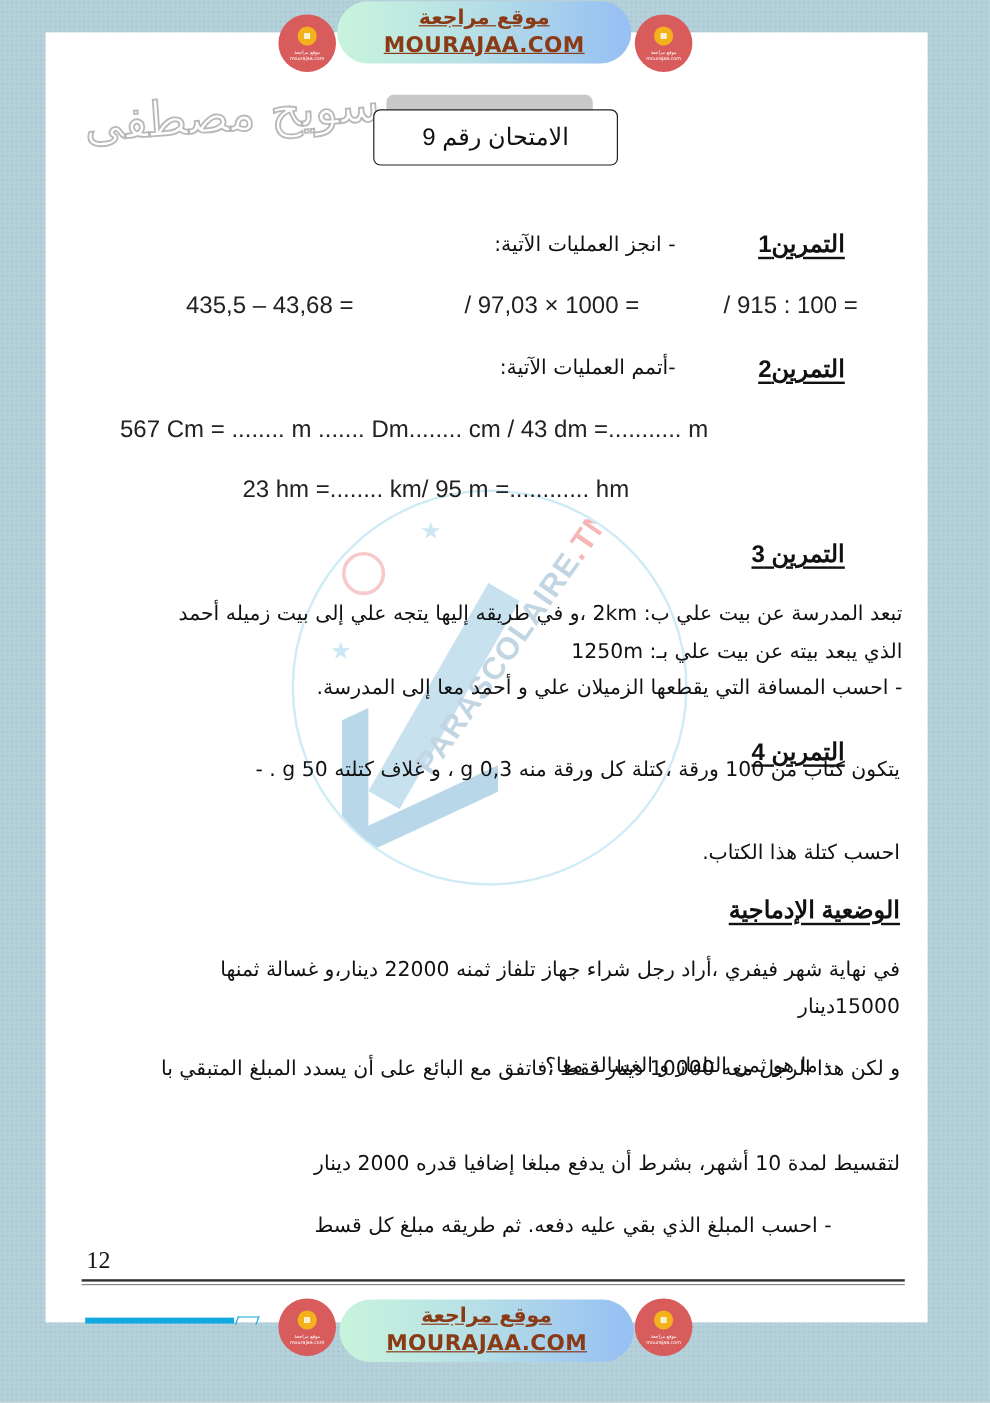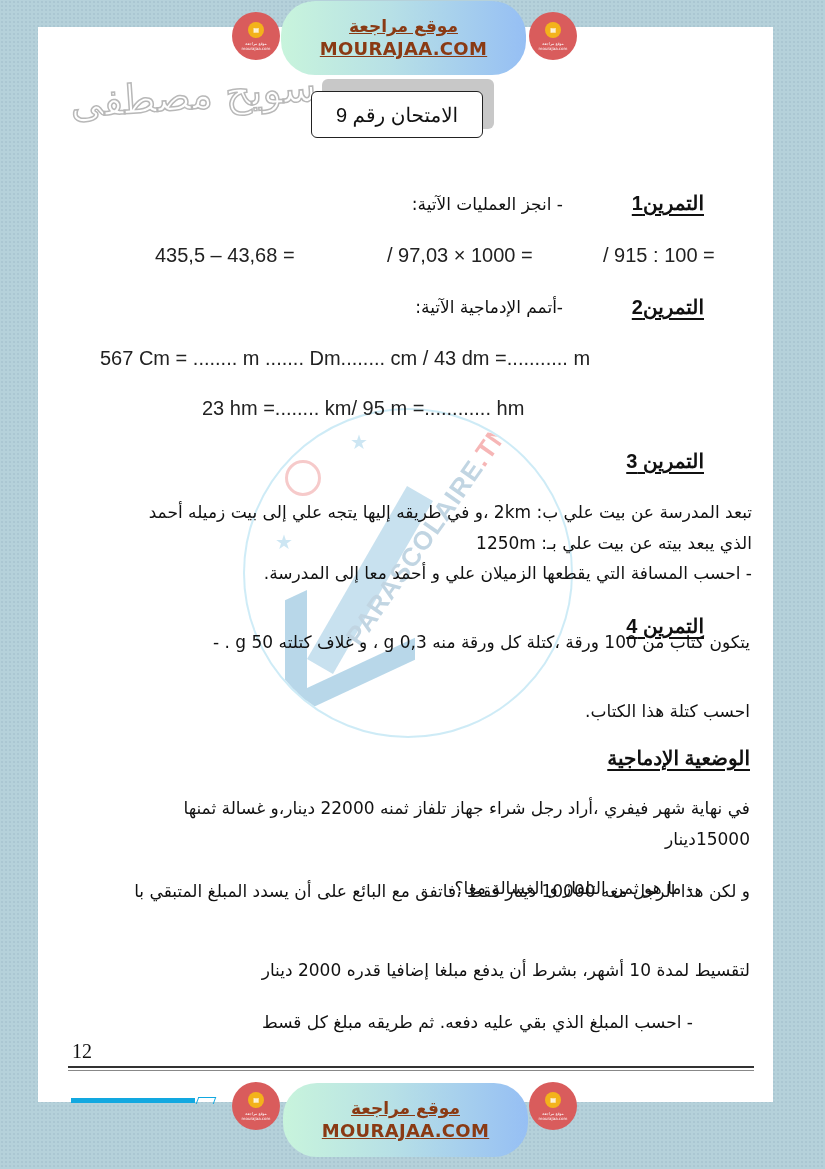--- a/index.html
+++ b/index.html
@@ -16,21 +16,21 @@
     }
     .page {
       position: absolute;
       left: 38px; top: 27px;
       width: 735px; height: 1075px;
       background: #ffffff;
     }
     
     .banner {
       position: absolute;
-      width: 245px; height: 74px;
+      width: 245px; height: 52px;
       border-radius: 34px;
       background: linear-gradient(90deg, #c8f4dc 0%, #b7e0e6 45%, #96bff4 100%);
       display: flex; flex-direction: column; align-items: center; justify-content: center;
       z-index: 5;
     }
     .banner .ar {
       font-family: "DejaVu Sans", sans-serif;
       font-weight: bold; font-size: 17px; color: #8a3a14;
       text-decoration: underline; line-height: 22px;
       direction: rtl;
@@ -67,21 +67,21 @@
       transform: rotate(-4deg);
     }
     
     .title-shadow {
       position: absolute; left: 322px; top: 79px;
       width: 172px; height: 50px;
       background: #c8c8c8; border-radius: 6px;
     }
     .title-box {
       position: absolute; left: 311px; top: 91px;
-      width: 172px; height: 47px;
+      width: 204px; height: 47px;
       background: #fff; border: 1.5px solid #222; border-radius: 6px;
       display: flex; align-items: center; justify-content: center;
       font-size: 20px; direction: rtl;
     }
     
     .watermark {
       position: absolute; left: 243px; top: 408px;
       width: 330px; height: 330px; border-radius: 50%;
       border: 2px solid #a7dcf0;
       z-index: 0; opacity: 0.55;
@@ -176,21 +176,21 @@
   <div class="wm-text"><span>PARASCOLAIRE</span><span class="tn">.TN</span></div>
 </div>
 
 <div class="line rtl ex-head" style="right:121px; top:163px;">التمرين1</div>
 <div class="line rtl ar-text" style="right:262px; top:166px;">- انجز العمليات الآتية:</div>
 <div class="line math" style="left:155px; top:216px;">435,5 – 43,68 =</div>
 <div class="line math" style="left:387px; top:216px;">/ 97,03 × 1000 =</div>
 <div class="line math" style="left:603px; top:216px;">/  915 : 100 =</div>
 
 <div class="line rtl ex-head" style="right:121px; top:267px;">التمرين2</div>
-<div class="line rtl ar-text" style="right:262px; top:269px;">-أتمم الإدماجية الآتية:</div>
+<div class="line rtl ar-text" style="right:262px; top:269px;">-أتمم العمليات الآتية:</div>
 <div class="line math" style="left:100px; top:319px;">567 Cm  = ........   m ....... Dm........ cm   /   43 dm  =...........   m</div>
 <div class="line math" style="left:202px; top:369px;">23 hm =........ km/      95 m  =............ hm</div>
 
 <div class="line rtl ex-head" style="right:121px; top:421px;">التمرين 3</div>
 <div class="line rtl ar-text" style="right:73px; top:474px;">تبعد المدرسة عن بيت علي ب:  2km  ،و في طريقه إليها يتجه علي إلى بيت زميله أحمد</div>
 <div class="line rtl ar-text" style="right:73px; top:505px;">الذي يبعد بيته عن بيت علي بـ: 1250m</div>
 <div class="line rtl ar-text" style="right:73px; top:535px;text-align:center;">- احسب المسافة التي يقطعها الزميلان علي و أحمد معا إلى المدرسة.</div>
 
 <div class="line rtl ex-head" style="right:121px; top:586px;">التمرين 4</div>
 <div class="line rtl ar-text" style="right:75px; top:604px;">يتكون كتاب من 100 ورقة ،كتلة كل ورقة منه 0,3 g  ، و غلاف كتلته 50 g   .   -</div>

